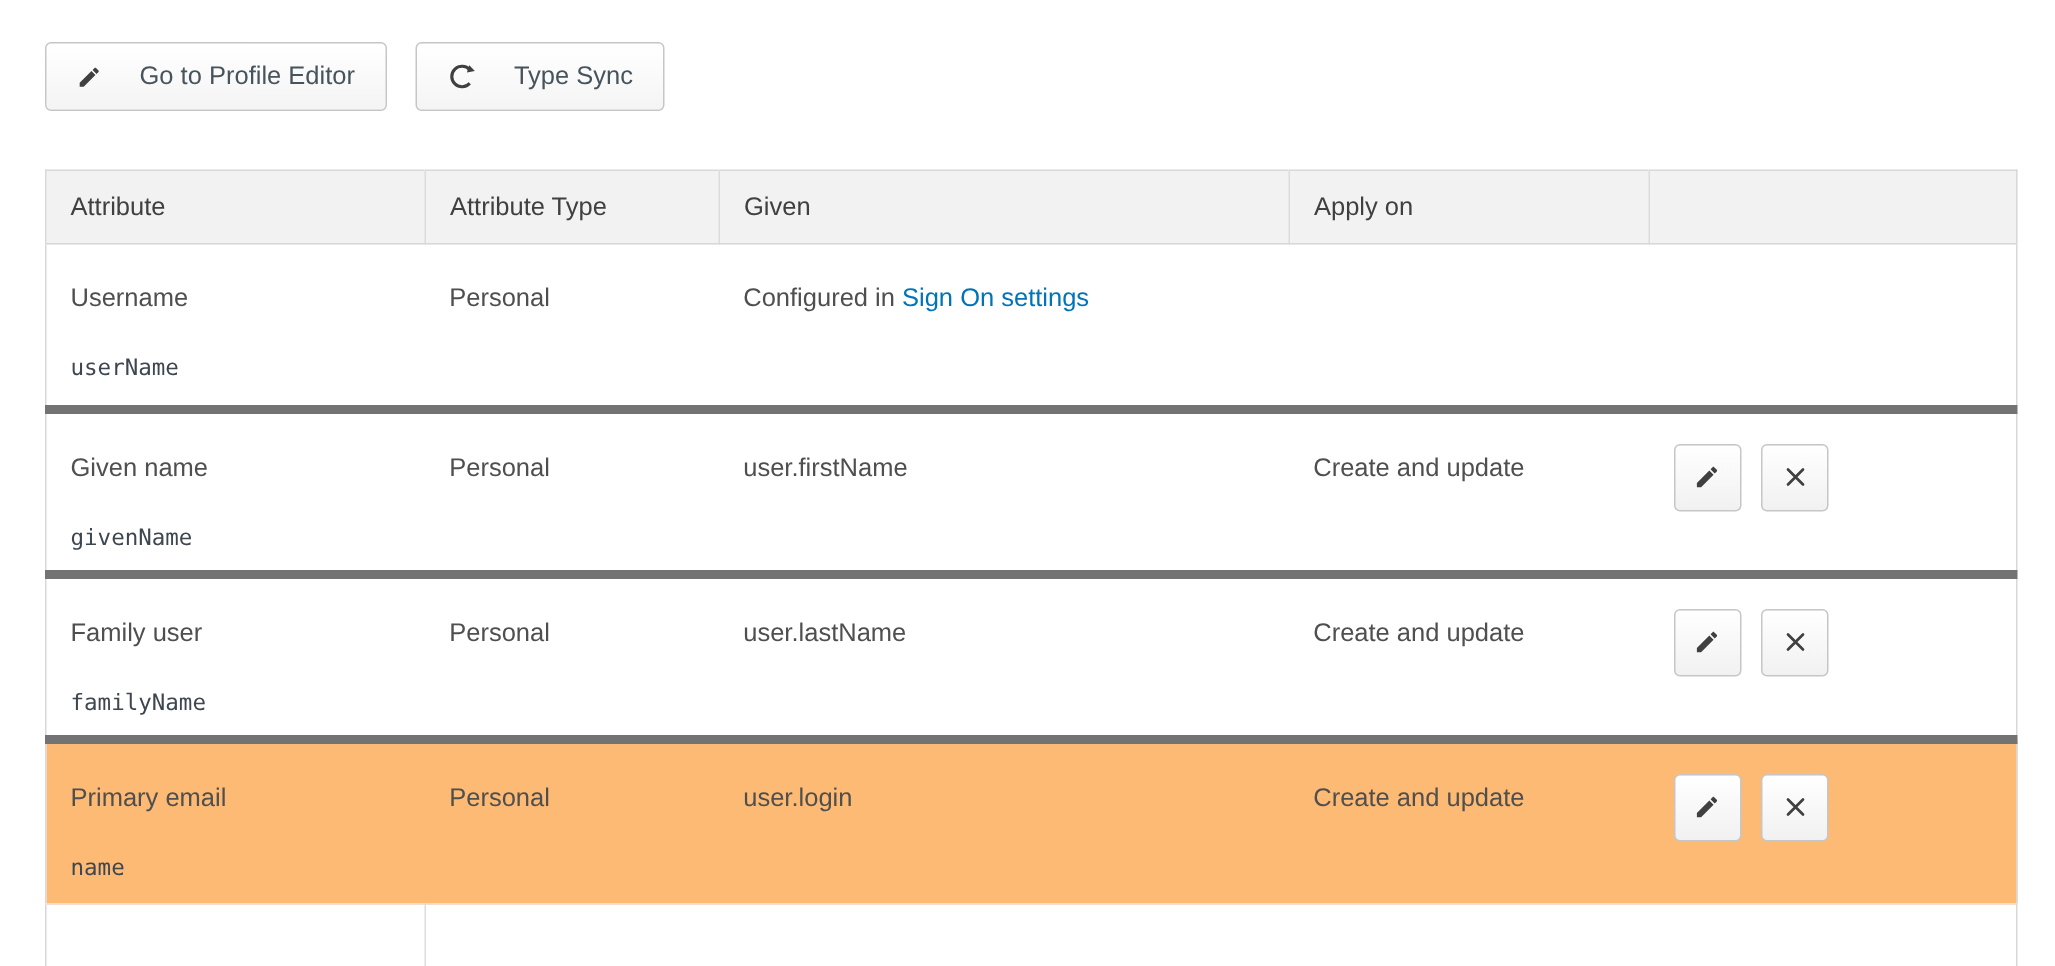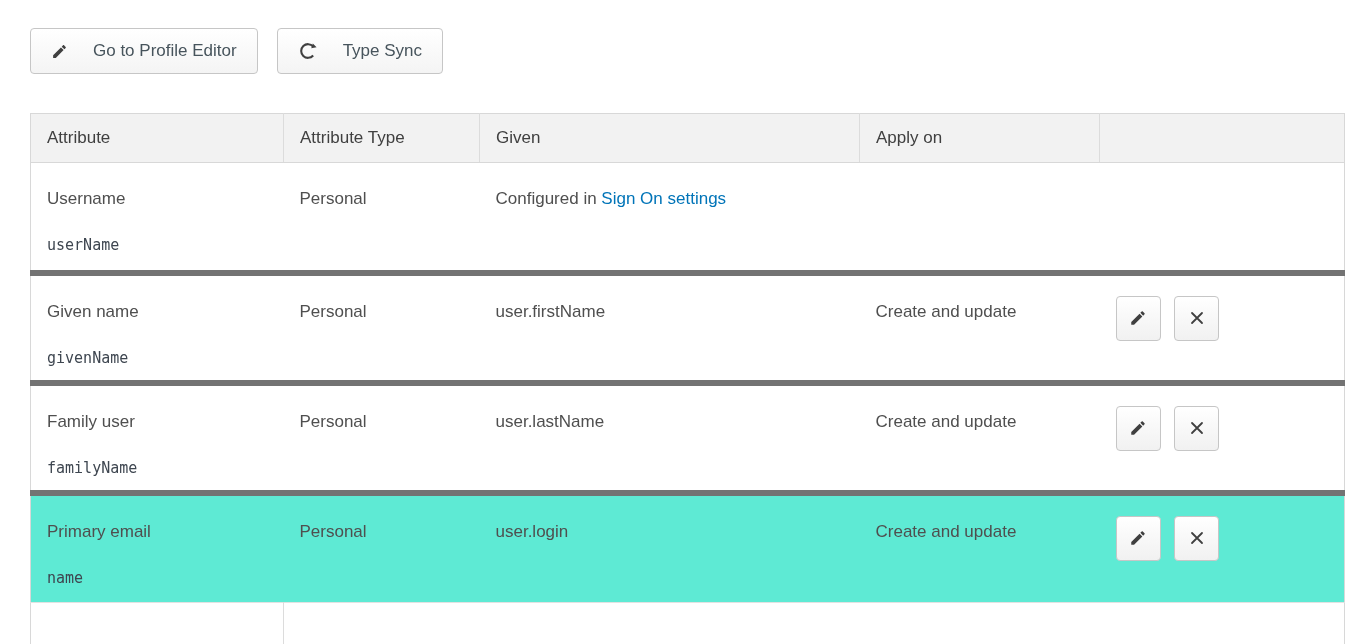--- a/index.html
+++ b/index.html
@@ -60,21 +60,21 @@
     border-top: 6px solid #737373;
   }
   tbody tr:first-child td { border-top: none; }
   .attr-label { margin-bottom: 27px; }
   .attr-var {
     font-family: "DejaVu Sans Mono", monospace;
     font-size: 15px;
     color: #3e4650;
   }
   a.value-link { color: #0074b8; text-decoration: none; cursor: pointer; text-align: center; }
-  tr.highlight td { background: #5eead4; }
+  tr.highlight td { background: #fdba74; }
 
   .actions-cell { padding-top: 20px; }
   .icon-btn {
     width: 45px;
     height: 45px;
     display: inline-flex;
     align-items: center;
     justify-content: center;
     background: linear-gradient(#ffffff, #f1f1f1);
     border: 1px solid #c6c6c6;

